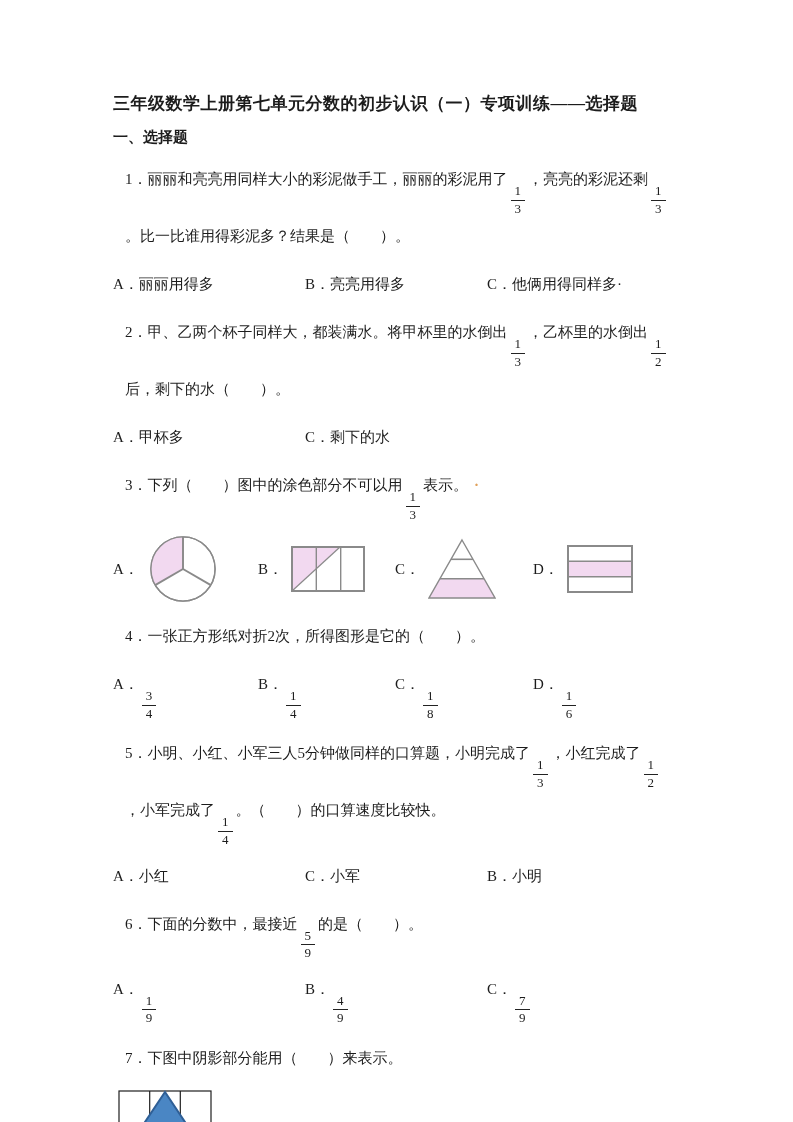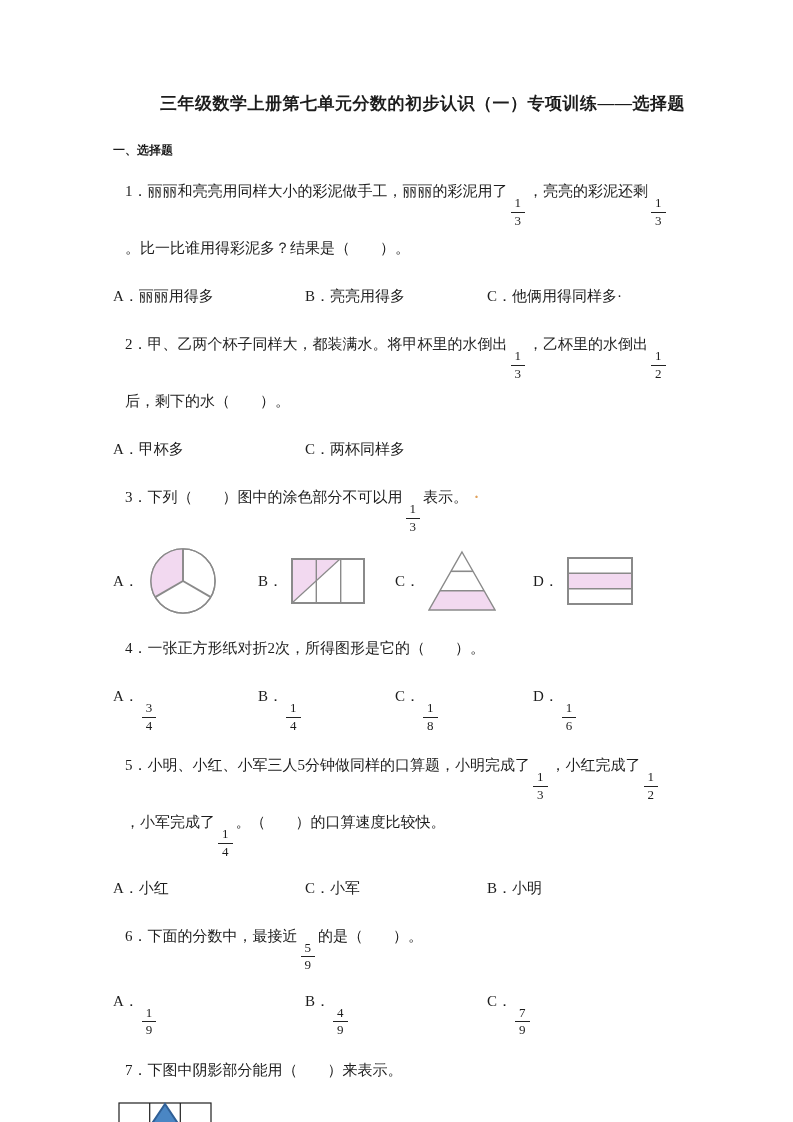--- a/index.html
+++ b/index.html
@@ -12,24 +12,24 @@
     --ink:#1c1c1c;
   }
   html,body{margin:0;padding:0;}
   body{
     width:793px;height:1122px;overflow:hidden;background:#ffffff;
     font-family:"Liberation Serif","DejaVu Serif",serif;
     color:var(--ink);font-size:15px;
   }
   .content{padding:92px 108px 0 113px;width:572px;}
   .title{
-    font-size:17px;font-weight:bold;text-align:right;
-    margin:0 0 27px 0;letter-spacing:0.5px;
-  }
-  .section-heading{font-size:12px;font-weight:bold;margin:0 0 10px 0;}
+    font-size:17px;font-weight:bold;text-align:left;
+    margin:0 0 13px 0;letter-spacing:0.5px;
+  }
+  .section-heading{font-size:15px;font-weight:bold;margin:0 0 10px 0;}
   .q{margin:0;}
   .qtext{margin:12px;line-height:40px;}
   .opts{display:grid;margin:8px 0 6px 0;line-height:32px;}
   .opts3{grid-template-columns:192px 182px 1fr;}
   .opts4{grid-template-columns:145px 137px 138px 1fr;}
   .opt{white-space:nowrap;}
   .frac{
     display:inline-flex;flex-direction:column;align-items:center;
     vertical-align:-11px;line-height:1.12;font-size:13px;margin:0 3px;
   }
@@ -69,21 +69,21 @@
   <div class="q">
     <p class="qtext">2．甲、乙两个杯子同样大，都装满水。将甲杯里的水倒出<span class="frac">
           <span class="num">1</span>
           <span class="den">3</span>
         </span>，乙杯里的水倒出<span class="frac">
           <span class="num">1</span>
           <span class="den">2</span>
         </span>后，剩下的水（　　）。</p>
     <div class="opts opts3">
         <span class="opt">A．甲杯多</span>
-        <span class="opt">C．两杯同样多</span>
+        <span class="opt">C．剩下的水</span>
       </div>
   </div>
 
   <div class="q">
     <p class="qtext">3．下列（　　）图中的涂色部分不可以用<span class="frac">
           <span class="num">1</span>
           <span class="den">3</span>
         </span>表示。<span class="stray">·</span></p>
     <div class="figrow">
 

